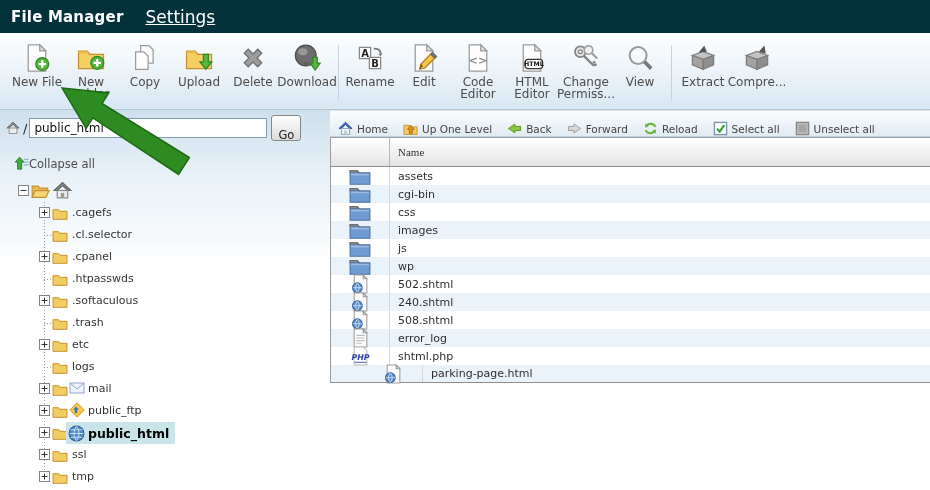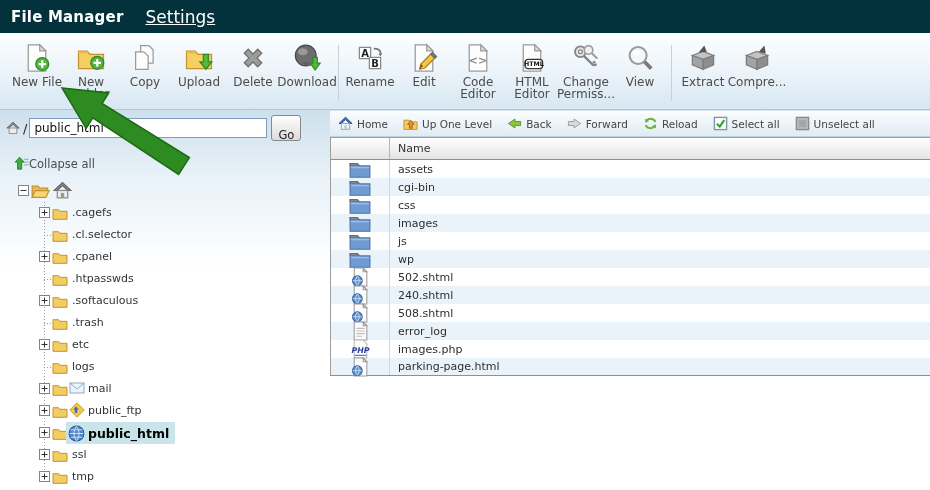--- a/index.html
+++ b/index.html
@@ -87,41 +87,41 @@
   .root-row .pm { left: 18px; }
   .root-row .fold { left: 31px; top: 2px; }
   .root-row .home { position: absolute; left: 53px; top: 1px; }
 
   
   .right-panel { position: absolute; left: 330px; top: 0; width: 600px; height: 380px; }
   .navbar {
     position: absolute; left: 0; top: 0; width: 600px; height: 27px;
     background: linear-gradient(to bottom, #fbfdfe, #e0ebf3);
     border-top: 1px solid #d7e3ec; border-bottom: 1px solid #c0d2de;
-    display: flex; align-items: center; padding-left: 8px;
+    display: flex; align-items: flex-end; padding-left: 8px;
   }
   .nav-item { display: flex; align-items: center; margin-right: 15px; cursor: pointer; }
   .nav-item .lbl { margin-left: 4px; font-size: 10.5px; color: #444; white-space: nowrap; }
 
   .filetable { position: absolute; left: 0; top: 27px; width: 600px; }
   .ft-header {
-    height: 23px; width: 600px;
+    height: 30px; width: 600px;
     background: linear-gradient(to bottom, #ffffff, #e4e4e4);
     border-top: 1px solid #9d9d9d; border-bottom: 1px solid #8f8f8f;
     border-left: 1px solid #9d9d9d;
-    display: flex; align-items: center;
+    display: flex; align-items: center; font-family: Liberation Serif, serif;
   }
   .ft-header .c-icon { width: 59px; height: 100%; border-right: 1px solid #b5b5b5; }
   .ft-header .c-name { padding-left: 8px; font-size: 11px; color: #333; }
   .file-row {
     height: 18px; width: 600px; display: flex; align-items: center;
     border-left: 1px solid #9d9d9d; cursor: pointer; background: #fff;
   }
   .file-row:nth-child(even) { background: #ebf3fa; }
-  .file-row:last-child { border-bottom: 1px solid #8f8f8f; }
+  .file-row:last-child { border-bottom: 1px solid #8f8f8f; padding-left: 33px; }
   .file-row .c-icon { width: 59px; height: 100%; border-right: 1px solid #d7d7d7; display: flex; align-items: center; justify-content: center; }
   .file-row .fname { padding-left: 8px; font-size: 11px; color: #2e2e2e; }
 
   
   #arrow-overlay { position: absolute; left: 0; top: 0; width: 930px; height: 490px; pointer-events: none; z-index: 60; }
 </style>
 </head>
 <body>
 
 <div class="topbar">
@@ -728,21 +728,21 @@
           <div class="file-row">
             <div class="c-icon">
               <span class="ic">
                 <svg width="20" height="20" viewBox="0 0 19 19">
                   <path d="M4 1h8.5L16 4.5V18H4z" fill="#fcfcfc" stroke="#bbb"></path>
                   <text x="10" y="13.5" font-size="7.5" font-weight="bold" font-style="italic" fill="#2b3f9e" text-anchor="middle" font-family="DejaVu Sans">PHP</text>
                   <path d="M4.5 15.5h11" stroke="#2b3f9e" stroke-width="0.8"></path>
                 </svg>
               </span>
             </div>
-            <div class="fname">images.php</div>
+            <div class="fname">shtml.php</div>
           </div>
           <div class="file-row">
             <div class="c-icon">
               <span class="ic">
                 <svg width="20" height="20" viewBox="0 0 19 19">
                   <path d="M4 1h8.5L16 4.5V18H4z" fill="#fcfcfc" stroke="#9a9a9a"></path>
                   <path d="M12.5 1 16 4.5h-3.5z" fill="#e2e2e2" stroke="#9a9a9a"></path>
                   <circle cx="7" cy="13" r="4.6" fill="#5b8fd0" stroke="#35629c"></circle>
                   <path d="M2.6 13h8.8M7 8.6a7 7 0 0 1 0 8.8M7 8.6a7 7 0 0 0 0 8.8" stroke="#cfe2f5" fill="none" stroke-width="0.8"></path>
                 </svg>

